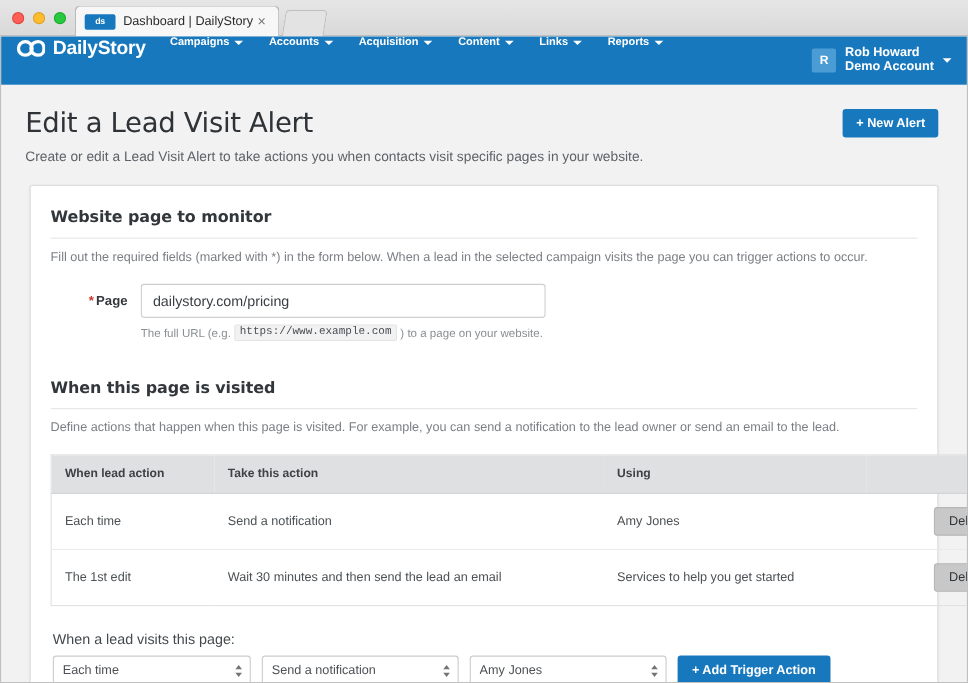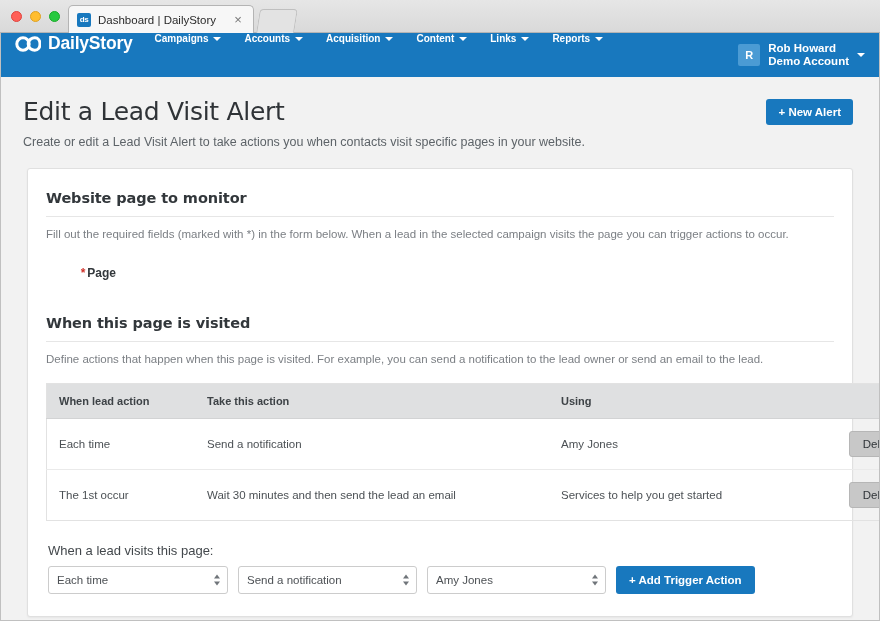--- a/index.html
+++ b/index.html
@@ -55,21 +55,21 @@
     background: #f7f7f7;
     border: 1px solid #b4b4b4;
     border-bottom: none;
     border-radius: 5px 5px 0 0;
     box-sizing: border-box;
     display: flex;
     align-items: center;
     padding: 0 8px;
   }
   .tab-favicon {
-    width: 14px; height: 14px;
+    width: 28px; height: 14px;
     background: #1878be;
     color: #fff;
     font-size: 8px;
     font-weight: bold;
     line-height: 14px;
     text-align: center;
     border-radius: 2px;
     flex: 0 0 auto;
     letter-spacing: -0.3px;
   }
@@ -467,20 +467,28 @@
     </div>
 
     <div class="card">
 
       <div class="section-title">Website page to monitor</div>
       <p class="section-desc">Fill out the required fields (marked with *) in the form below. When a lead in the selected campaign visits the page you can trigger actions to occur.</p>
 
       <div class="form-row">
         <div class="form-label">
           <span class="req-star">*</span><span>Page</span>
+        </div>
+        <div class="form-field">
+          <input class="text-input" type="text" value="dailystory.com/pricing" style="">
+          <div class="field-help">
+            <span>The full URL (e.g.</span>
+            <span class="code">https://www.example.com</span>
+            <span>) to a page on your website.</span>
+          </div>
         </div>
       </div>
 
       <div class="section-gap"></div>
 
       <div class="section-title">When this page is visited</div>
       <p class="section-desc">Define actions that happen when this page is visited. For example, you can send a notification to the lead owner or send an email to the lead.</p>
 
       <table class="actions-table">
         <thead>
@@ -494,21 +502,21 @@
         <tbody>
           <tr>
             <td class="col-when">Each time</td>
             <td class="col-action">Send a notification</td>
             <td class="col-using">Amy Jones</td>
             <td class="col-del">
               <button class="btn-delete">Delete</button>
             </td>
           </tr>
           <tr>
-            <td class="col-when">The 1st occur</td>
+            <td class="col-when">The 1st edit</td>
             <td class="col-action">Wait 30 minutes and then send the lead an email</td>
             <td class="col-using">Services to help you get started</td>
             <td class="col-del">
               <button class="btn-delete">Delete</button>
             </td>
           </tr>
         </tbody>
       </table>
 
       <div class="trigger-block">

